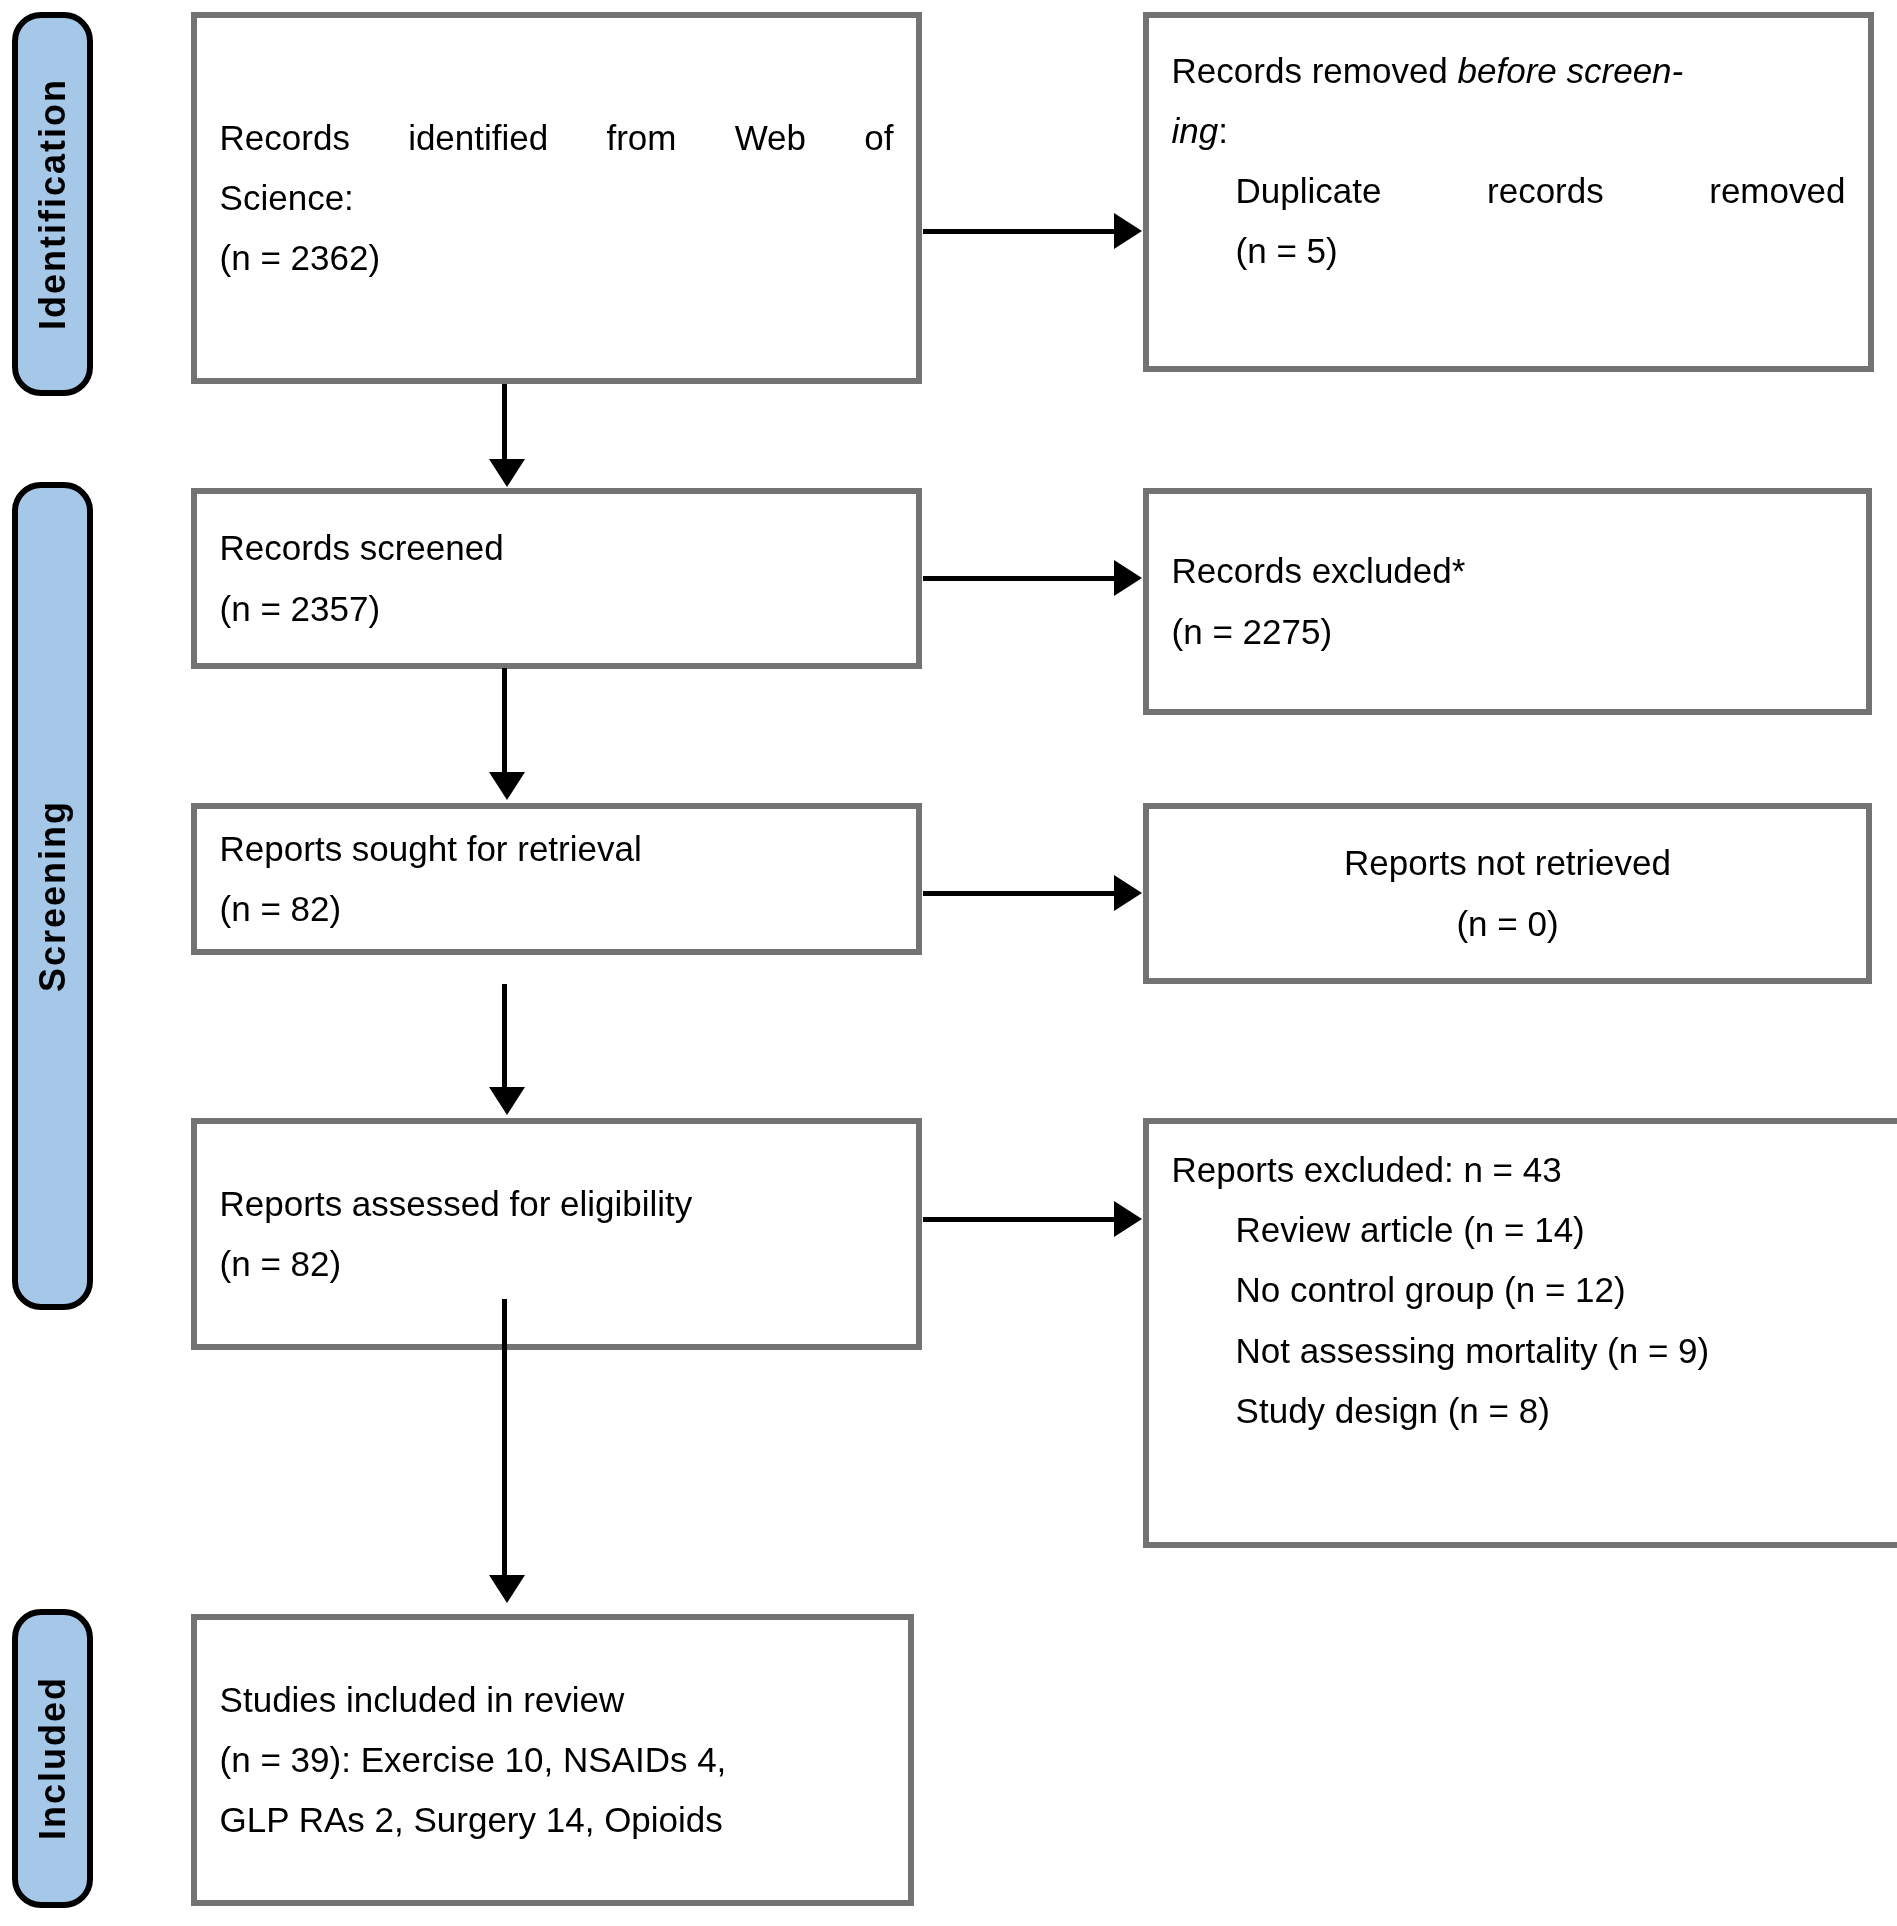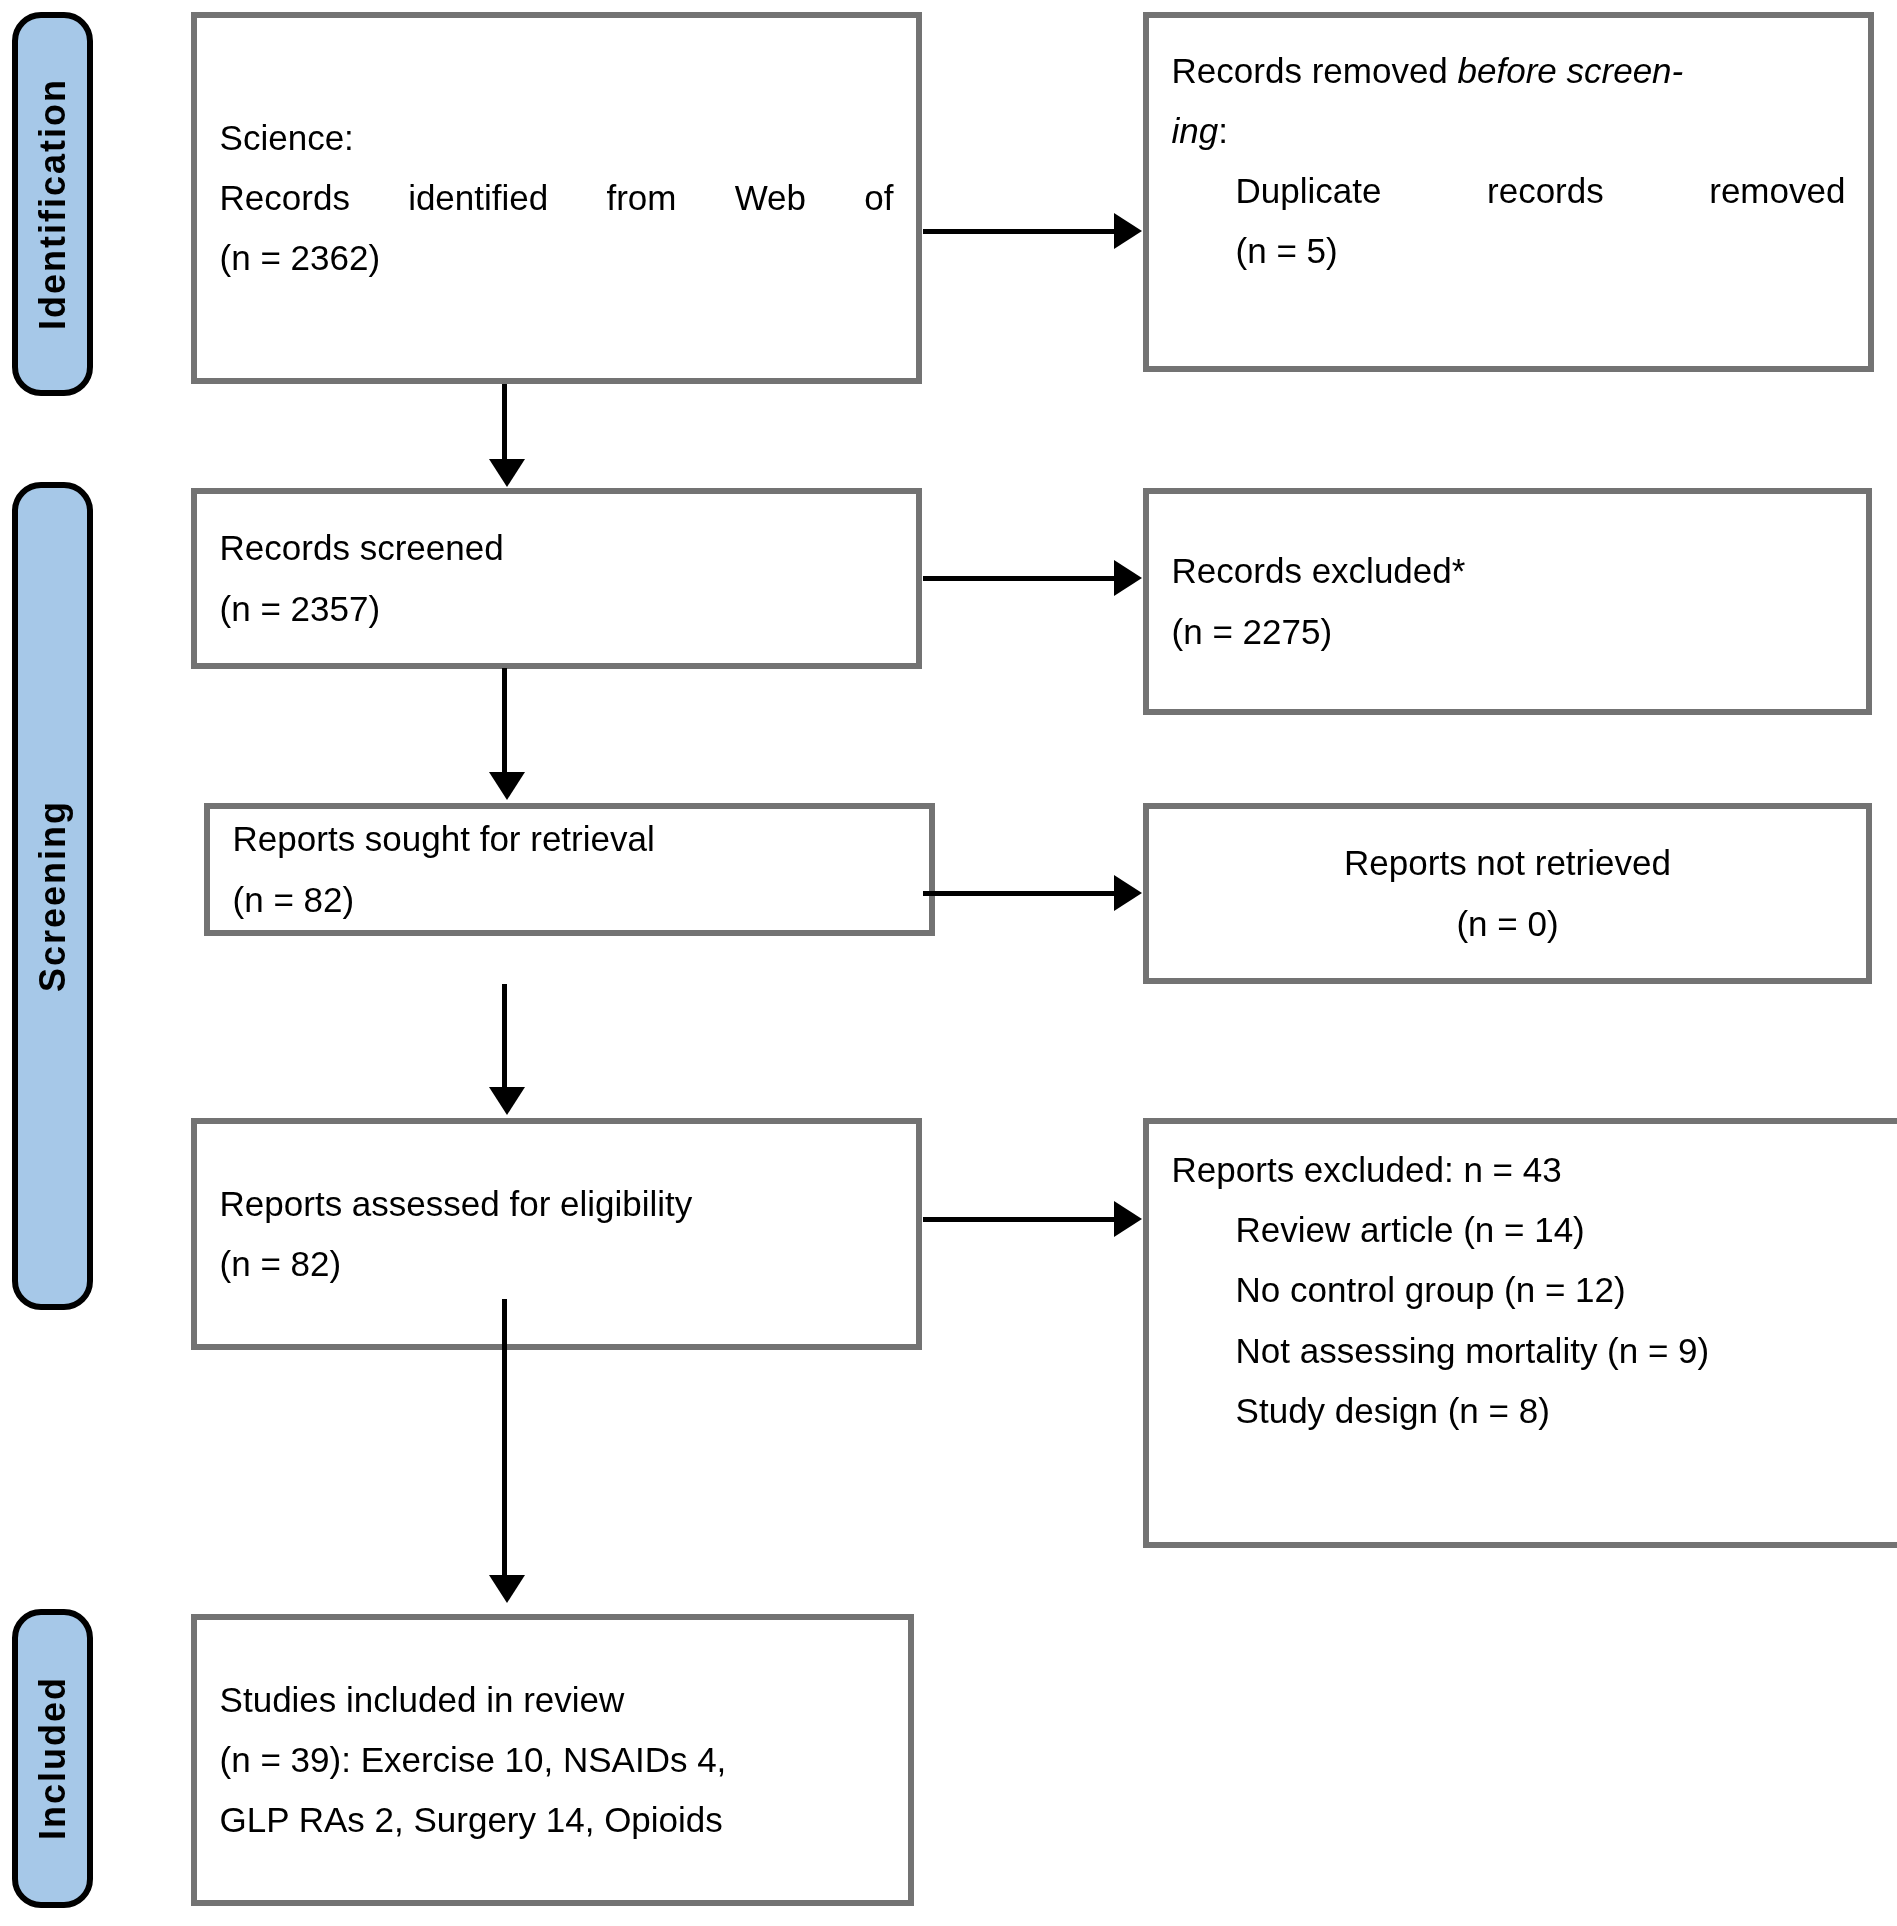--- a/index.html
+++ b/index.html
@@ -107,43 +107,43 @@
 
   <div class="stage-pill" style="left:12px; top:482px; width:81px; height:828px;">
     <span class="stage-text">Screening</span>
   </div>
 
   <div class="stage-pill" style="left:12px; top:1609px; width:81px; height:299px;">
     <span class="stage-text">Included</span>
   </div>
 
   <div class="box" style="left:191px; top:12px; width:731px; height:372px;">
+    <div class="line just">Records identified from Web of</div>
     <div class="line">Science:</div>
-    <div class="line just">Records identified from Web of</div>
     <div class="line">(n = 2362)</div>
   </div>
 
   <div class="box" style="left:1143px; top:12px; width:731px; height:360px; justify-content:flex-start; padding-top:22.6px;">
     <div class="line wrapfree"><span>Records removed </span><em>before screen-</em></div>
     <div class="line"><em>ing</em><span>:</span></div>
     <div class="line just indent">Duplicate records removed</div>
     <div class="line indent">(n = 5)</div>
   </div>
 
   <div class="box" style="left:191px; top:488px; width:731px; height:181px;">
     <div class="line">Records screened</div>
     <div class="line">(n = 2357)</div>
   </div>
 
   <div class="box" style="left:1143px; top:488px; width:729px; height:227px;">
     <div class="line">Records excluded*</div>
     <div class="line">(n = 2275)</div>
   </div>
 
-  <div class="box" style="left:204px; top:803px; width:731px; height:133px;">
+  <div class="box" style="left:191px; top:803px; width:731px; height:152px;">
     <div class="line">Reports sought for retrieval</div>
     <div class="line">(n = 82)</div>
   </div>
 
   <div class="box" style="left:1143px; top:803px; width:729px; height:181px;align-items:center;">
     <div class="line">Reports not retrieved</div>
     <div class="line">(n = 0)</div>
   </div>
 
   <div class="box" style="left:191px; top:1118px; width:731px; height:232px;">

